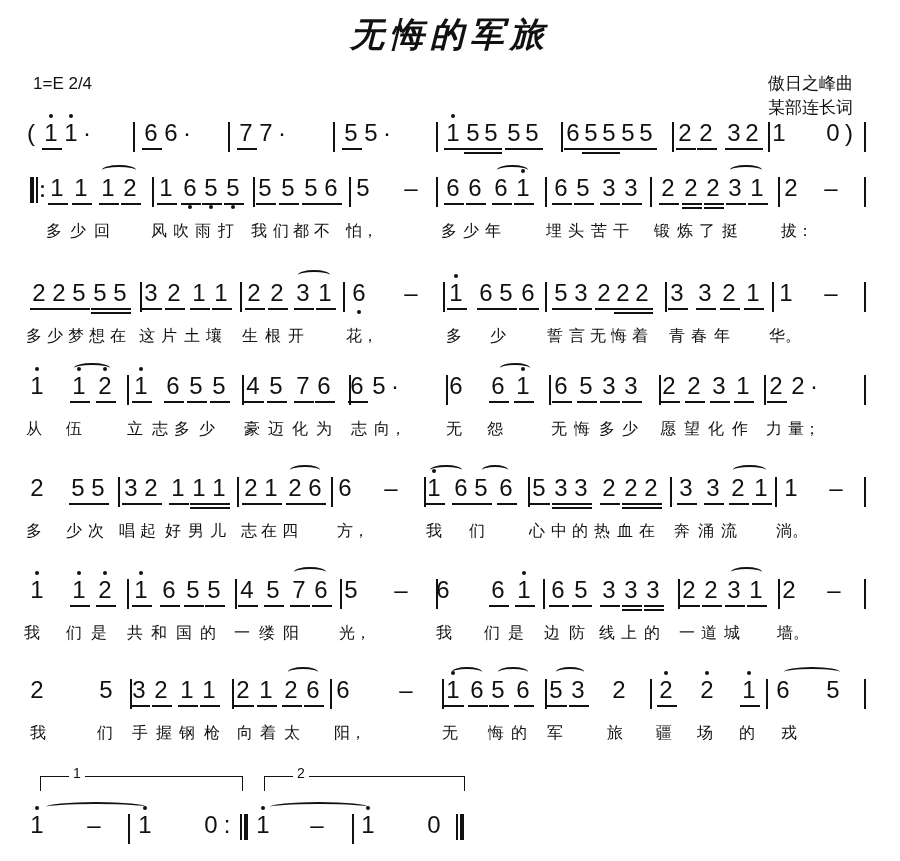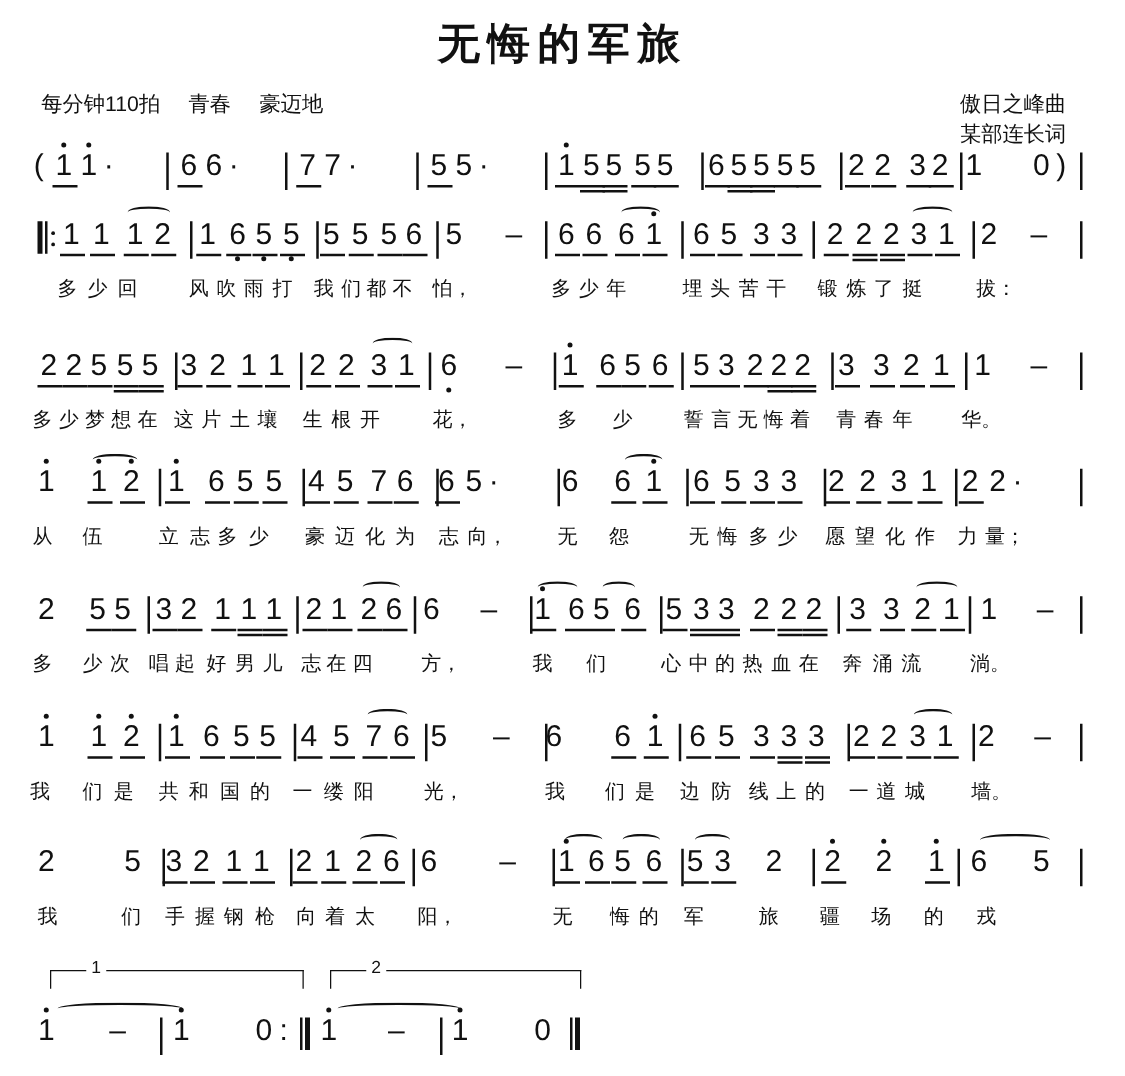--- a/index.html
+++ b/index.html
@@ -1,17 +1,17 @@
 <!DOCTYPE html>
 <html><head>
 <meta charset="utf-8">
 <style>
   html, body { margin:0; padding:0; background:#ffffff; }
   body { width:900px; height:861px; position:relative; overflow:hidden; font-family:"Liberation Sans", sans-serif; color:#111; }
-  .title { position:absolute; top:12px; left:0; width:900px; text-align:center; font-family:"DejaVu Serif", serif; font-size:34px; font-weight:bold; letter-spacing:6px; }
+  .title { position:absolute; top:12px; left:0; width:900px; text-align:center; font-family:"DejaVu Serif", serif; font-size:34px; font-weight:bold; letter-spacing:6px; font-style:italic; }
   .meta-left { position:absolute; top:72px; left:33px; font-size:17px; line-height:24px; }
   .meta-right { position:absolute; top:72px; right:47px; font-size:17px; line-height:24px; text-align:right; }
   .meta-left .row2 span { margin-right:18px; }
   .notes { position:absolute; left:0; height:40px; width:900px; }
   .lyrics { position:absolute; left:0; width:900px; font-size:16px; font-family:"DejaVu Serif", serif; }
   .tok { position:absolute; top:0; font-size:24px; line-height:30px; height:40px; text-align:center; }
   .tok .d { display:inline-block; position:relative; }
   .dot-up::before { content:""; position:absolute; top:-4px; left:50%; width:4px; height:4px; margin-left:-2px; background:#111; border-radius:50%; }
   .dot-down::after { content:""; position:absolute; bottom:-6px; left:50%; width:4px; height:4px; margin-left:-2px; background:#111; border-radius:50%; }
   .ul1 { position:absolute; height:2px; background:#111; }
@@ -19,25 +19,21 @@
   .slur { position:absolute; border-top:2px solid #111; border-radius:50% 50% 0 0; height:8px; }
   .lyr { position:absolute; top:0; white-space:pre; }
   .volta { position:absolute; border-top:1.5px solid #111; height:14px; font-size:14px; }
 </style>
 </head>
 <body>
 
 <div class="title">无悔的军旅</div>
 
 <div class="meta-left">
-  <div class="row2">
-    <span>每分钟110拍</span>
-    <span>青春</span>
-    <span>豪迈地</span>
-  </div>
+  <div>1=E  2/4</div>
 </div>
 <div class="meta-right">
   <div>傲日之峰曲</div>
   <div>某部连长词</div>
 </div>
 
 <div id="score">
     <div class="notes" style="top: 118px;">
       <div class="tok" style="left: 24px; width: 14px;"><span class="d">(</span></div>
       <div class="tok" style="left: 44px; width: 14px;"><span class="d dot-up">1</span></div>

